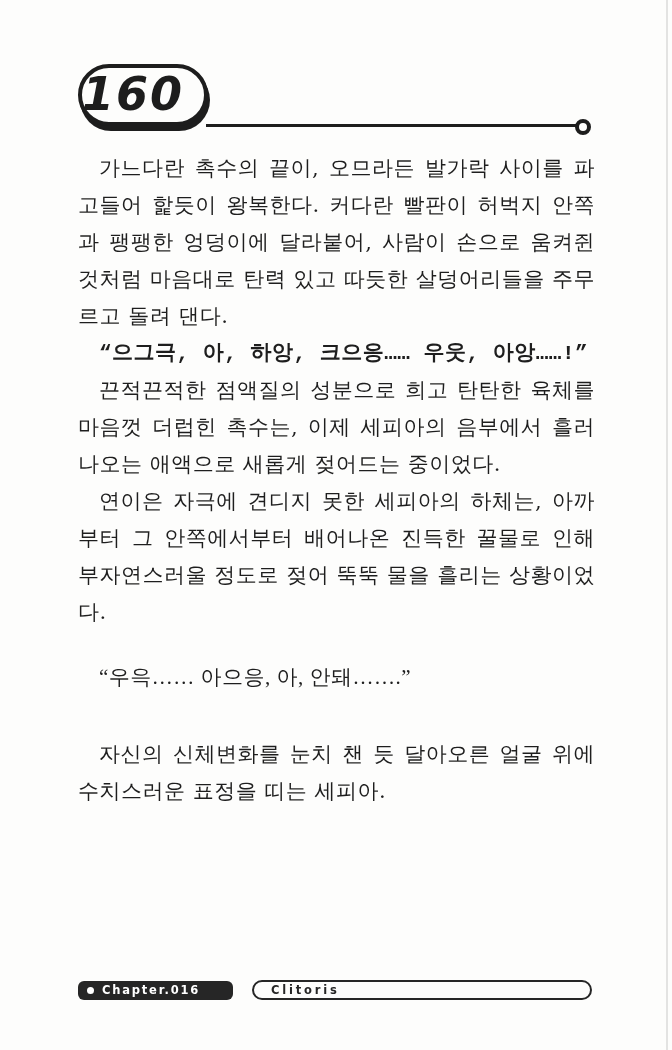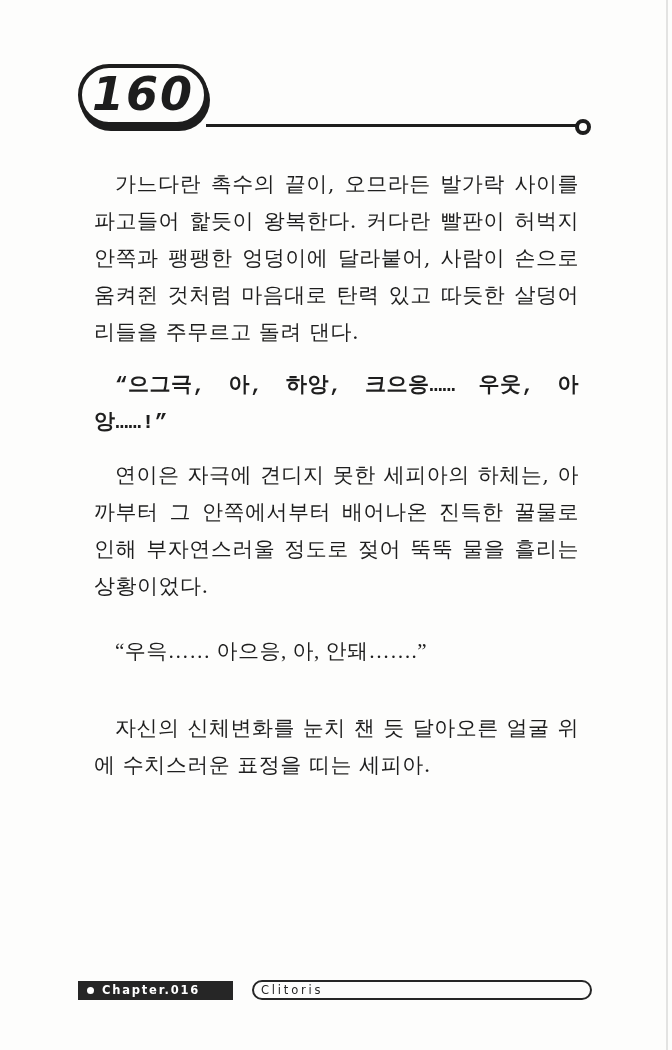--- a/index.html
+++ b/index.html
@@ -33,21 +33,20 @@
     top: 64px;
     width: 130px;
     height: 62px;
     box-sizing: border-box;
     background: #fdfdfc;
     border: 4px solid #1d1d1d;
     border-radius: 32px;
     box-shadow: 2px 5px 0 0 #1d1d1d;
     display: flex;
     align-items: center;
-    justify-content: center;
   }
   .page-number-pill span {
     font-family: "DejaVu Sans", "Liberation Sans", sans-serif;
     font-style: italic;
     font-weight: bold;
     font-size: 46px;
     letter-spacing: 2px;
     color: #1d1d1d;
     transform: translateY(-1px);
   }
@@ -72,21 +71,21 @@
   }
 
   
   .body-text {
     position: absolute;
     left: 78px;
     top: 150px;
     width: 517px;
   }
   .body-text p {
-    margin: 16px;
+    margin: 0;
     font-size: 21px;
     line-height: 37px;
     letter-spacing: 0.5px;
     text-indent: 21px;
     text-align: justify;
     word-break: break-all;
   }
   .body-text p.dialogue-bold {
     font-family: Liberation Mono, monospace;
     font-weight: bold;
@@ -95,21 +94,21 @@
   .body-text p.gap-xlarge { margin-top: 40px; }
 
   
   .chapter-pill {
     position: absolute;
     left: 78px;
     top: 981px;
     width: 155px;
     height: 19px;
     background: #262626;
-    border-radius: 0;
+    border-radius: 6px;
   }
   .chapter-dot {
     position: absolute;
     left: 9px;
     top: 6px;
     width: 7px;
     height: 7px;
     border-radius: 50%;
     background: #ffffff;
   }
@@ -131,26 +130,26 @@
     top: 980px;
     width: 340px;
     height: 20px;
     box-sizing: border-box;
     background: #fdfdfc;
     border: 2px solid #262626;
     border-radius: 11px;
   }
   .section-label {
     position: absolute;
-    left: 7px;
+    left: 17px;
     top: 0;
     line-height: 16px;
     font-family: "DejaVu Sans", "Liberation Sans", sans-serif;
     font-size: 11.5px;
-    font-weight: normal;
+    font-weight: bold;
     letter-spacing: 2.8px;
     color: #262626;
     white-space: nowrap;
   }
 </style>
 </head>
 <body>
 
 <div class="page">
 
@@ -158,20 +157,21 @@
 
   <div class="page-number-pill">
     <span>160</span>
   </div>
   <div class="header-rule"></div>
   <div class="header-ring"></div>
 
   <div class="body-text">
     <p>가느다란 촉수의 끝이, 오므라든 발가락 사이를 파고들어 핥듯이 왕복한다. 커다란 빨판이 허벅지 안쪽과 팽팽한 엉덩이에 달라붙어, 사람이 손으로 움켜쥔 것처럼 마음대로 탄력 있고 따듯한 살덩어리들을 주무르고 돌려 댄다.</p>
     <p class="dialogue-bold">“으그극, 아, 하앙, 크으응…… 우웃, 아앙……!”</p>
+    <p>끈적끈적한 점액질의 성분으로 희고 탄탄한 육체를 마음껏 더럽힌 촉수는, 이제 세피아의 음부에서 흘러나오는 애액으로 새롭게 젖어드는 중이었다.</p>
     <p>연이은 자극에 견디지 못한 세피아의 하체는, 아까부터 그 안쪽에서부터 배어나온 진득한 꿀물로 인해 부자연스러울 정도로 젖어 뚝뚝 물을 흘리는 상황이었다.</p>
     <p class="gap-large">“우윽…… 아으응, 아, 안돼…….”</p>
     <p class="gap-xlarge">자신의 신체변화를 눈치 챈 듯 달아오른 얼굴 위에 수치스러운 표정을 띠는 세피아.</p>
   </div>
 
   <div class="chapter-pill">
     <div class="chapter-dot"></div>
     <div class="chapter-label">Chapter.016</div>
   </div>
   <div class="section-pill">

